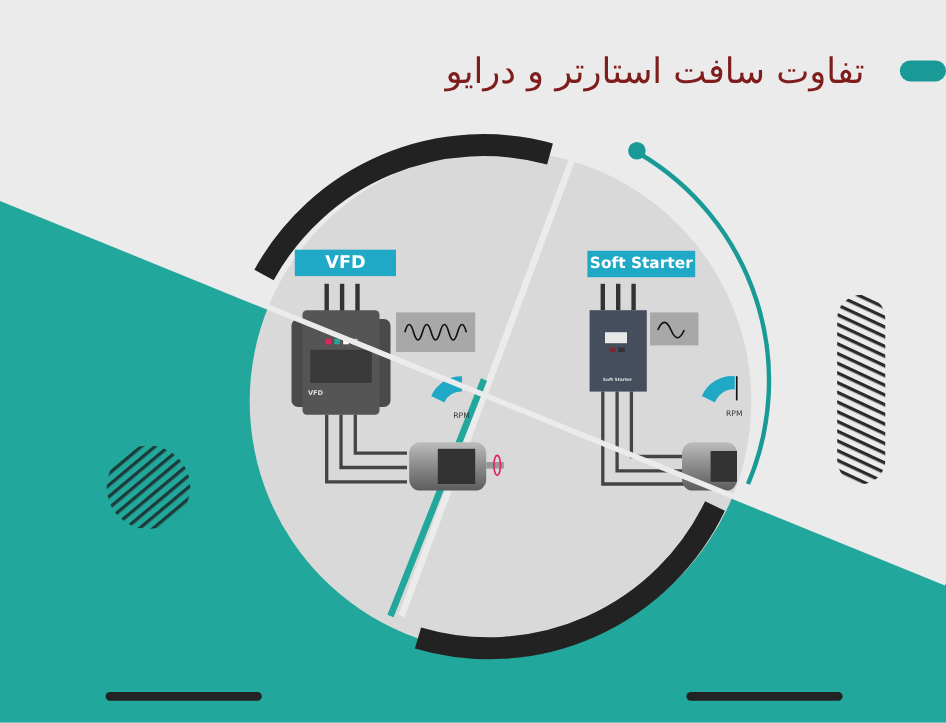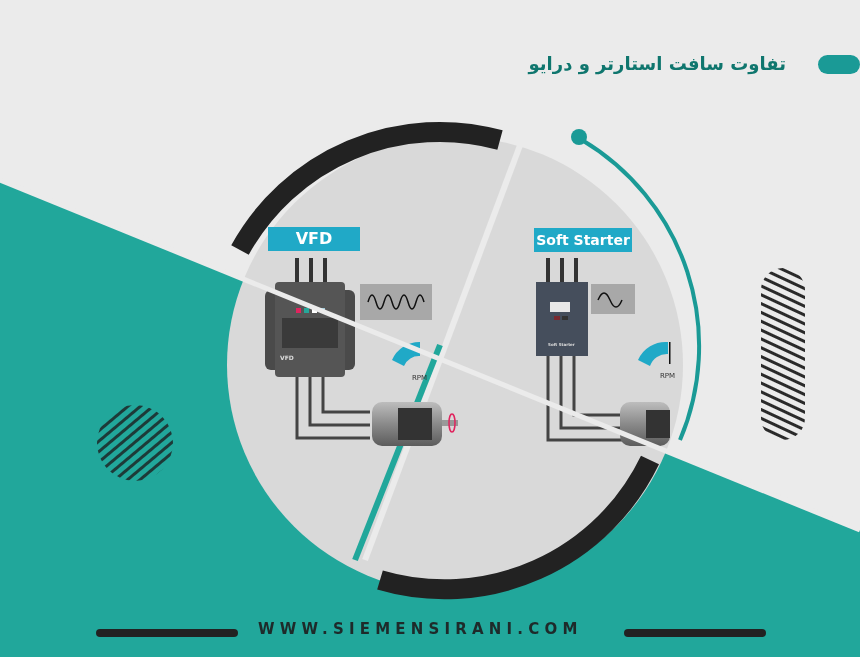--- a/index.html
+++ b/index.html
@@ -1,21 +1,21 @@
 <!DOCTYPE html>
 <html><head>
 <meta charset="utf-8">
 <style>
   html, body { margin:0; padding:0; }
   body { width:860px; height:657px; overflow:hidden; background:#ebebeb; font-family:"DejaVu Sans", sans-serif; }
   .stage { position:relative; width:860px; height:657px; overflow:hidden; }
   svg.art { position:absolute; left:0; top:0; }
   .title {
     position:absolute; top:44px; right:74px; direction:rtl;
-    font-family:"DejaVu Sans", sans-serif; font-weight:bold; font-size:18px; color:#0f766e;
+    font-family:"DejaVu Sans", sans-serif; font-weight:normal; font-size:32px; color:#7f1d1d;
     white-space:nowrap; line-height:40px;
   }
   .title-pill { position:absolute; top:55px; right:0px; width:42px; height:19px; border-radius:10px; background:#1a9a96; }
   .label-box {
     position:absolute; background:#20a9c7; color:#fff; font-family:"DejaVu Sans", sans-serif;
     font-weight:bold; text-align:center;
   }
   .vfd-label { left:268px; top:227px; width:92px; height:24px; font-size:16px; line-height:24px; }
   .ss-label { left:534px; top:228px; width:98px; height:24px; font-size:14px; line-height:24px; }
   .footer-url {
@@ -143,15 +143,14 @@
 
   <div class="label-box vfd-label">VFD</div>
   <div class="label-box ss-label">Soft Starter</div>
 
   <div class="small-lbl" style="left:280px;top:354px;font-size:6px;">VFD</div>
   <div class="small-lbl" style="left:548px;top:342px;font-size:4px;">Soft Starter</div>
   <div class="rpm" style="left:412px;top:374px;">RPM</div>
   <div class="rpm" style="left:660px;top:372px;">RPM</div>
 
   <div class="footer-bar left"></div>
-  <div class="footer-url">WWW.SIEMENSIRANI.COM</div>
   <div class="footer-bar right"></div>
 </div>
 
 </body></html>

